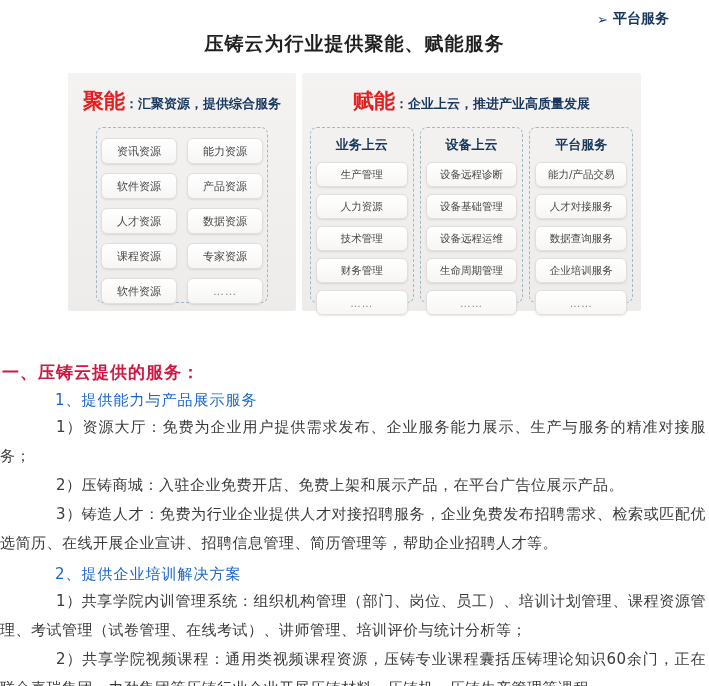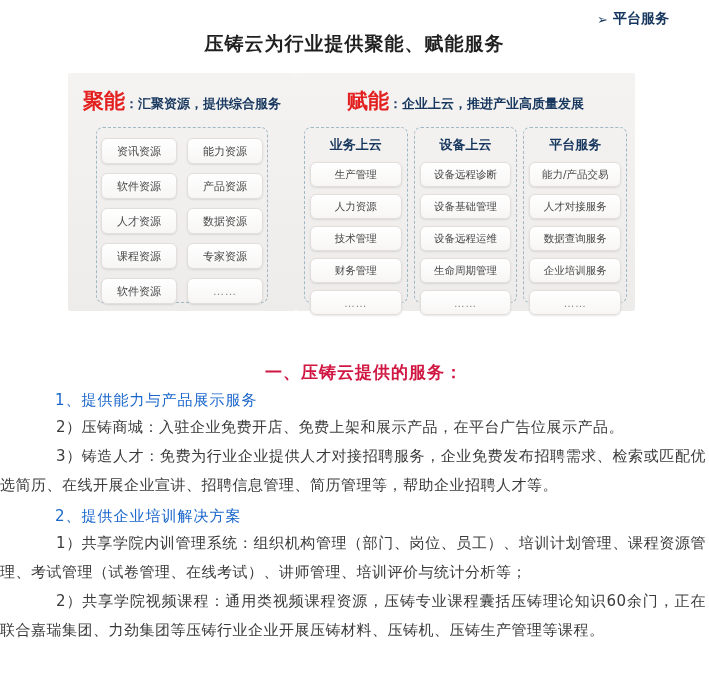--- a/index.html
+++ b/index.html
@@ -17,21 +17,21 @@
   
   .page-title {
     padding-top: 31px; text-align: center;
     font-size: 19px; font-weight: bold; color: #1f1f1f;
     letter-spacing: 1px;
   }
 
   
   .diagram {
     width: 626px; margin: 16px 0 0 68px;
-    display: flex; 
+    display: flex; gap: 6px;
   }
   .panel {
     background: linear-gradient(180deg, #f4f3f2 0%, #eeecea 100%);
     border-radius: 2px; padding-top: 14px; height: 238px;
   }
   .panel.left  { width: 228px; }
   .panel.right { width: 339px; }
 
   .panel-header { text-align: center; white-space: nowrap; }
   .panel-header .keyword  { color: #e3201f; font-size: 21px; font-weight: bold; }
@@ -66,21 +66,21 @@
     font-size: 13px; margin: 2px 0 8px; white-space: nowrap;
   }
   .right-col .svc-box { margin-bottom: 7px; height: 25px; font-size: 10.5px; }
   .right-col .svc-box:last-child { margin-bottom: 0; }
   .svc-box.dots { color: #8a8a8a; letter-spacing: 1px; }
 
   
   .article { margin-top: 50px; padding: 0 3px 0 0; }
   .section-heading {
     color: #cf1742; font-size: 17px; font-weight: bold;
-    margin-left: 22px; letter-spacing: 1px; text-align: center;
+    margin-left: 2px; letter-spacing: 1px;
   }
   .sub-heading {
     color: #1a66cc; font-size: 15px;
     margin: 7px 0 3px 55px; letter-spacing: 1px;
   }
   .para {
     font-size: 15px; color: #3b3b3b; line-height: 29px;
     text-indent: 56px; text-align: justify; letter-spacing: 0.5px;
   }
 </style>
@@ -147,18 +147,19 @@
         <div class="svc-box dots">……</div>
       </div>
 
     </div>
   </div>
 </div>
 
 <div class="article">
   <div class="section-heading">一、压铸云提供的服务：</div>
   <div class="sub-heading">1、提供能力与产品展示服务</div>
+  <p class="para">1）资源大厅：免费为企业用户提供需求发布、企业服务能力展示、生产与服务的精准对接服务；</p>
   <p class="para">2）压铸商城：入驻企业免费开店、免费上架和展示产品，在平台广告位展示产品。</p>
   <p class="para">3）铸造人才：免费为行业企业提供人才对接招聘服务，企业免费发布招聘需求、检索或匹配优选简历、在线开展企业宣讲、招聘信息管理、简历管理等，帮助企业招聘人才等。</p>
   <div class="sub-heading">2、提供企业培训解决方案</div>
   <p class="para">1）共享学院内训管理系统：组织机构管理（部门、岗位、员工）、培训计划管理、课程资源管理、考试管理（试卷管理、在线考试）、讲师管理、培训评价与统计分析等；</p>
   <p class="para">2）共享学院视频课程：通用类视频课程资源，压铸专业课程囊括压铸理论知识60余门，正在联合嘉瑞集团、力劲集团等压铸行业企业开展压铸材料、压铸机、压铸生产管理等课程。</p>
 </div>
 
 </body></html>

